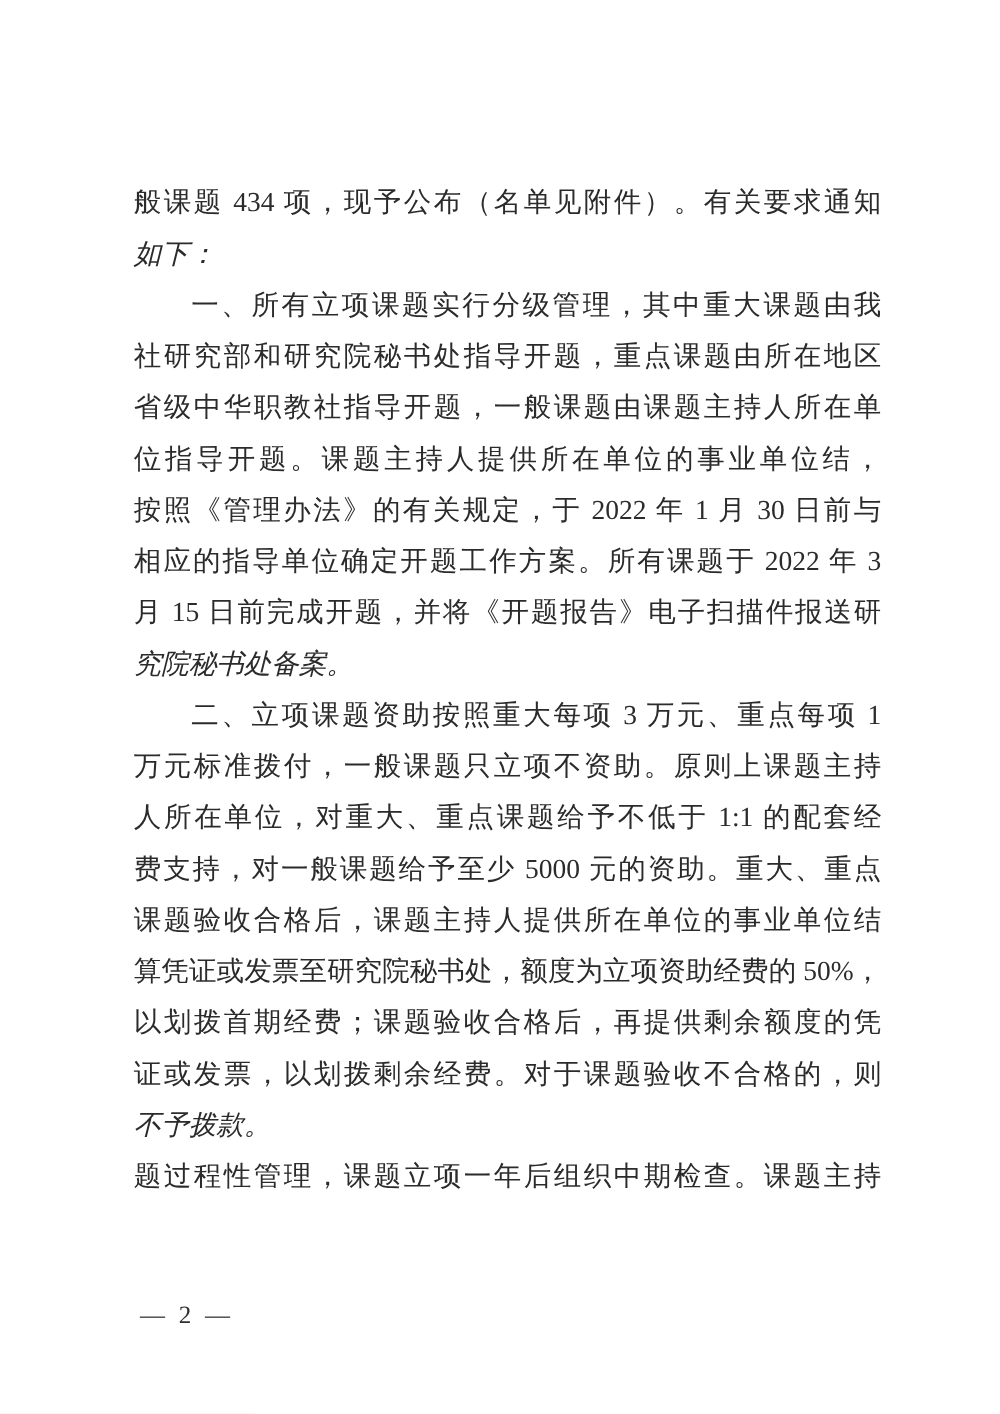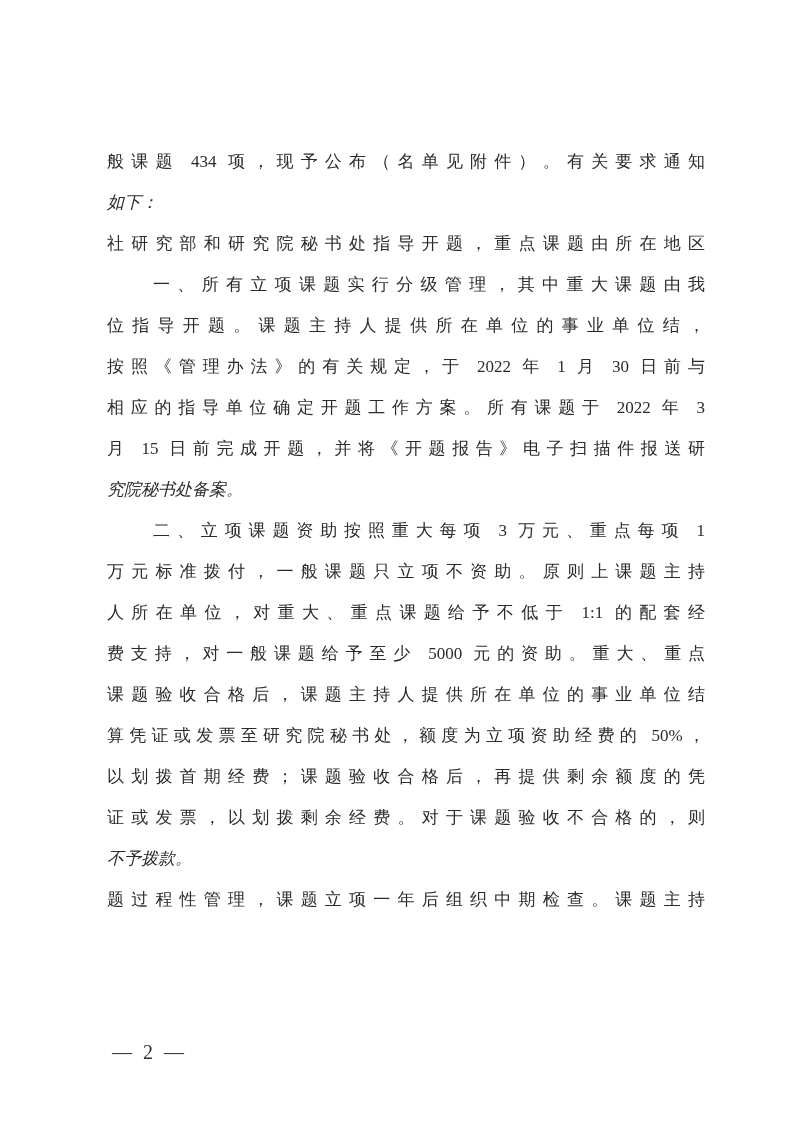--- a/index.html
+++ b/index.html
@@ -15,21 +15,21 @@
     background: #ffffff;
     overflow: hidden;
     font-family: "Liberation Serif", "DejaVu Serif", serif;
     color: #2b2b2b;
   }
   .body-text {
     position: absolute;
     left: 107px;
     top: 141px;
     width: 598px;
-    font-size: 17px;
+    font-size: 22px;
     line-height: 41px;
   }
   .line {
     text-align: justify;
     
     text-align-last: justify;
     white-space: normal;
     min-height: 41px;
   }
   .line.no-fill {
@@ -49,22 +49,23 @@
     color: #2f2f2f;
   }
 </style>
 </head>
 <body>
 
 <div class="page">
   <div class="body-text">
       <div class="line">般课题 434 项，现予公布（名单见附件）。有关要求通知</div>
       <div class="line no-fill">如下：</div>
+      <div class="line indent">一、所有立项课题实行分级管理，其中重大课题由我</div>
       <div class="line">社研究部和研究院秘书处指导开题，重点课题由所在地区</div>
-      <div class="line indent">一、所有立项课题实行分级管理，其中重大课题由我</div>
+      <div class="line">省级中华职教社指导开题，一般课题由课题主持人所在单</div>
       <div class="line">位指导开题。课题主持人提供所在单位的事业单位结，</div>
       <div class="line">按照《管理办法》的有关规定，于 2022 年 1 月 30 日前与</div>
       <div class="line">相应的指导单位确定开题工作方案。所有课题于 2022 年 3</div>
       <div class="line">月 15 日前完成开题，并将《开题报告》电子扫描件报送研</div>
       <div class="line no-fill">究院秘书处备案。</div>
       <div class="line indent">二、立项课题资助按照重大每项 3 万元、重点每项 1</div>
       <div class="line">万元标准拨付，一般课题只立项不资助。原则上课题主持</div>
       <div class="line">人所在单位，对重大、重点课题给予不低于 1:1 的配套经</div>
       <div class="line">费支持，对一般课题给予至少 5000 元的资助。重大、重点</div>
       <div class="line">课题验收合格后，课题主持人提供所在单位的事业单位结</div>

